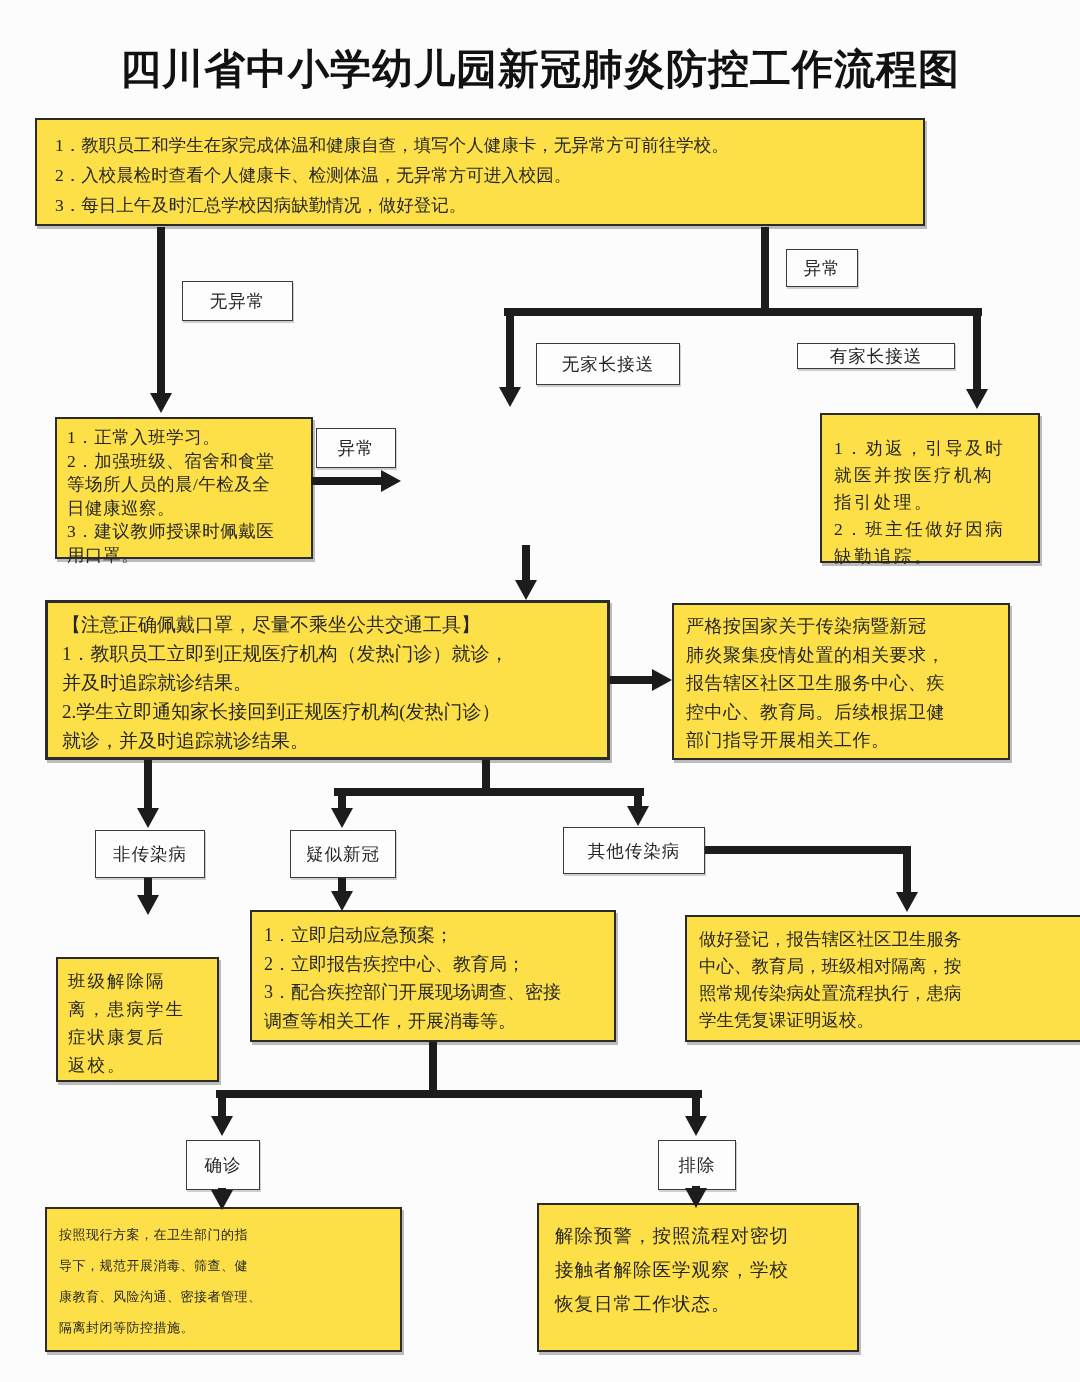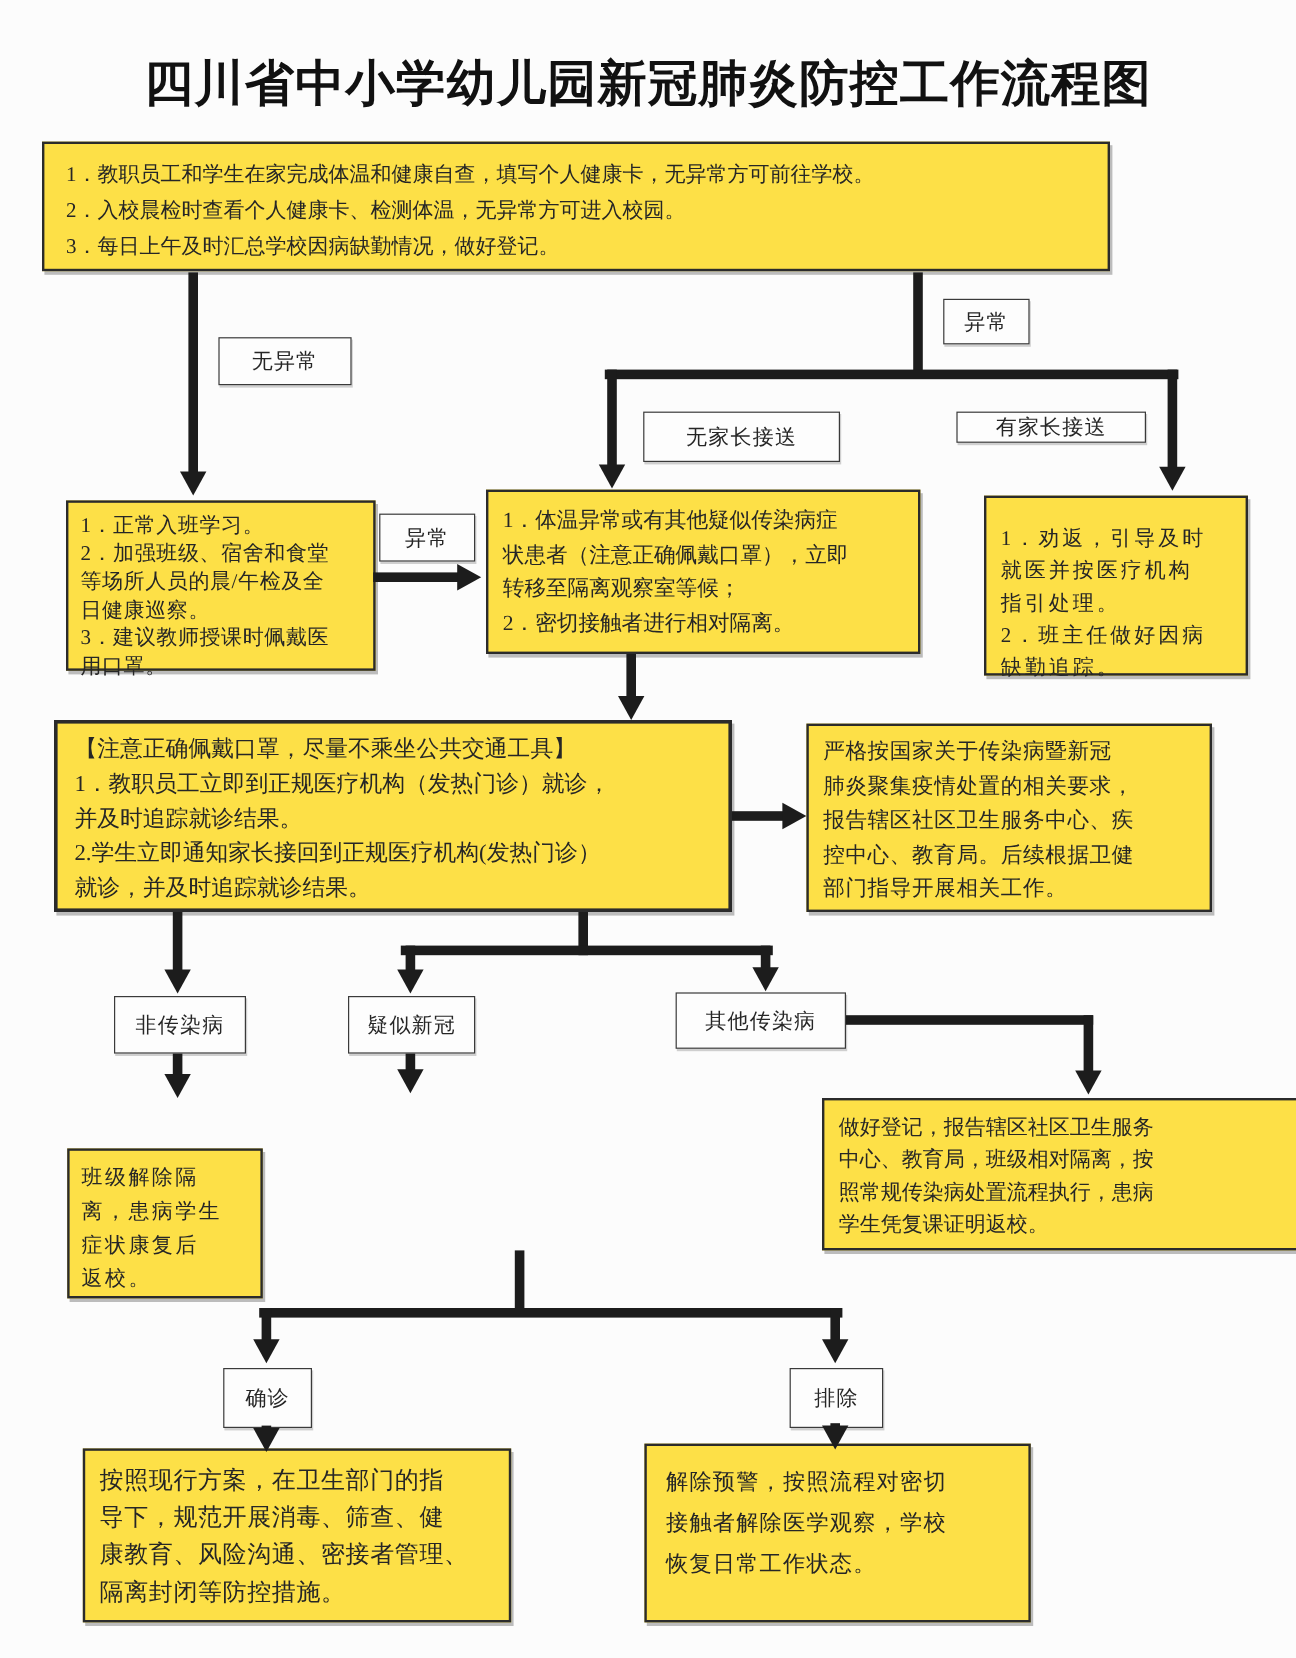--- a/index.html
+++ b/index.html
@@ -61,26 +61,26 @@
   
   .b-top{left:35px;top:118px;width:890px;height:108px;padding:10px 18px;font-size:17.5px;line-height:30px;}
   .b-left{left:55px;top:417px;width:258px;height:142px;padding:7px 10px;font-size:17.5px;line-height:23.5px;letter-spacing:.5px;}
   .b-mid{left:405px;top:408px;width:362px;height:137px;padding:9px 12px;font-size:18px;line-height:28.5px;}
   .b-right{left:820px;top:413px;width:220px;height:150px;padding:20px 12px;font-size:17.5px;line-height:27px;letter-spacing:2.5px;}
   .b-big{left:45px;top:600px;width:565px;height:160px;padding:7px 14px;font-size:19px;line-height:29px;border-width:3px;}
   .b-report{left:672px;top:603px;width:338px;height:157px;padding:7px 12px;font-size:18px;line-height:28.5px;letter-spacing:.5px;}
   .b-release{left:56px;top:915px;width:163px;height:125px;padding:8px 10px;font-size:17.5px;line-height:28px;letter-spacing:2px;margin-top:42px;}
   .b-emerg{left:250px;top:910px;width:366px;height:132px;padding:9px 12px;font-size:18px;line-height:28.5px;}
   .b-reg{left:685px;top:915px;width:400px;height:127px;padding:9px 12px;font-size:17.5px;line-height:27px;}
-  .b-confirm{left:45px;top:1207px;width:357px;height:145px;padding:10px 12px;font-size:20px;line-height:31px;letter-spacing:.5px;margin-left:24px;}
+  .b-confirm{left:45px;top:1207px;width:357px;height:145px;padding:10px 12px;font-size:13px;line-height:31px;letter-spacing:.5px;}
   .b-exclude{left:537px;top:1203px;width:322px;height:149px;padding:14px 16px;font-size:18.5px;line-height:34px;letter-spacing:1px;}
   
   .l-noabn{left:182px;top:281px;width:111px;height:40px;}
   .l-abn-top{left:786px;top:249px;width:72px;height:38px;}
-  .l-nopar{left:536px;top:343px;width:164px;height:42px;}
+  .l-nopar{left:536px;top:343px;width:144px;height:42px;}
   .l-par{left:797px;top:343px;width:158px;height:26px;}
   .l-abn-side{left:316px;top:428px;width:80px;height:40px;}
   .l-noninf{left:95px;top:830px;width:110px;height:48px;}
   .l-susp{left:290px;top:830px;width:106px;height:48px;}
   .l-other{left:563px;top:827px;width:142px;height:47px;}
   .l-conf{left:186px;top:1140px;width:74px;height:50px;}
   .l-excl{left:658px;top:1140px;width:78px;height:50px;}
 </style>
 </head>
 <body>
@@ -91,43 +91,43 @@
 
   <div class="fbox b-top">1．教职员工和学生在家完成体温和健康自查，填写个人健康卡，无异常方可前往学校。
 2．入校晨检时查看个人健康卡、检测体温，无异常方可进入校园。
 3．每日上午及时汇总学校因病缺勤情况，做好登记。</div>
   <div class="fbox b-left">1．正常入班学习。
 2．加强班级、宿舍和食堂
 等场所人员的晨/午检及全
 日健康巡察。
 3．建议教师授课时佩戴医
 用口罩。</div>
-  <div class="fbox b-mid">1．体温异常或有其他疑似传染病症
-状患者（注意正确佩戴口罩），立即
-转移至隔离观察室等候；
-2．密切接触者进行相对隔离。</div>
   <div class="fbox b-right">1．劝返，引导及时
 就医并按医疗机构
 指引处理。
 2．班主任做好因病
 缺勤追踪。</div>
   <div class="fbox b-big">【注意正确佩戴口罩，尽量不乘坐公共交通工具】
 1．教职员工立即到正规医疗机构（发热门诊）就诊，
 并及时追踪就诊结果。
 2.学生立即通知家长接回到正规医疗机构(发热门诊）
 就诊，并及时追踪就诊结果。</div>
   <div class="fbox b-report">严格按国家关于传染病暨新冠
 肺炎聚集疫情处置的相关要求，
 报告辖区社区卫生服务中心、疾
 控中心、教育局。后续根据卫健
 部门指导开展相关工作。</div>
   <div class="fbox b-release">班级解除隔
 离，患病学生
 症状康复后
 返校。</div>
+  <div class="fbox b-emerg">1．立即启动应急预案；
+2．立即报告疾控中心、教育局；
+3．配合疾控部门开展现场调查、密接
+调查等相关工作，开展消毒等。</div>
   <div class="fbox b-reg">做好登记，报告辖区社区卫生服务
 中心、教育局，班级相对隔离，按
 照常规传染病处置流程执行，患病
 学生凭复课证明返校。</div>
   <div class="fbox b-confirm">按照现行方案，在卫生部门的指
 导下，规范开展消毒、筛查、健
 康教育、风险沟通、密接者管理、
 隔离封闭等防控措施。</div>
   <div class="fbox b-exclude">解除预警，按照流程对密切
 接触者解除医学观察，学校

